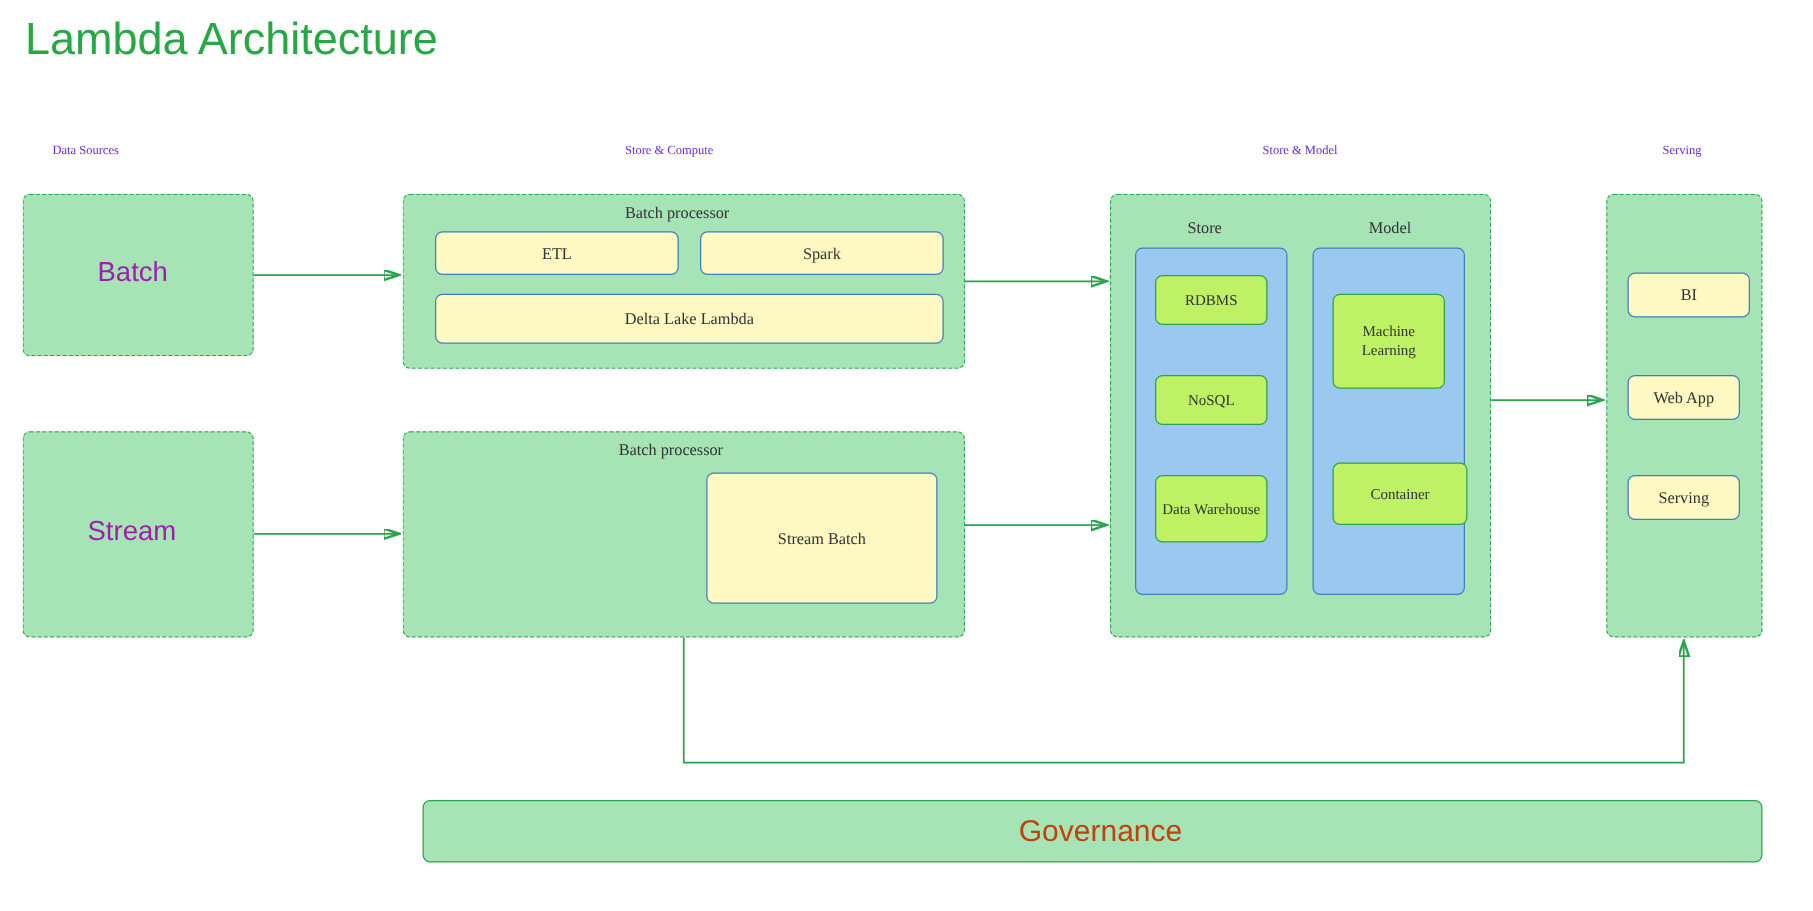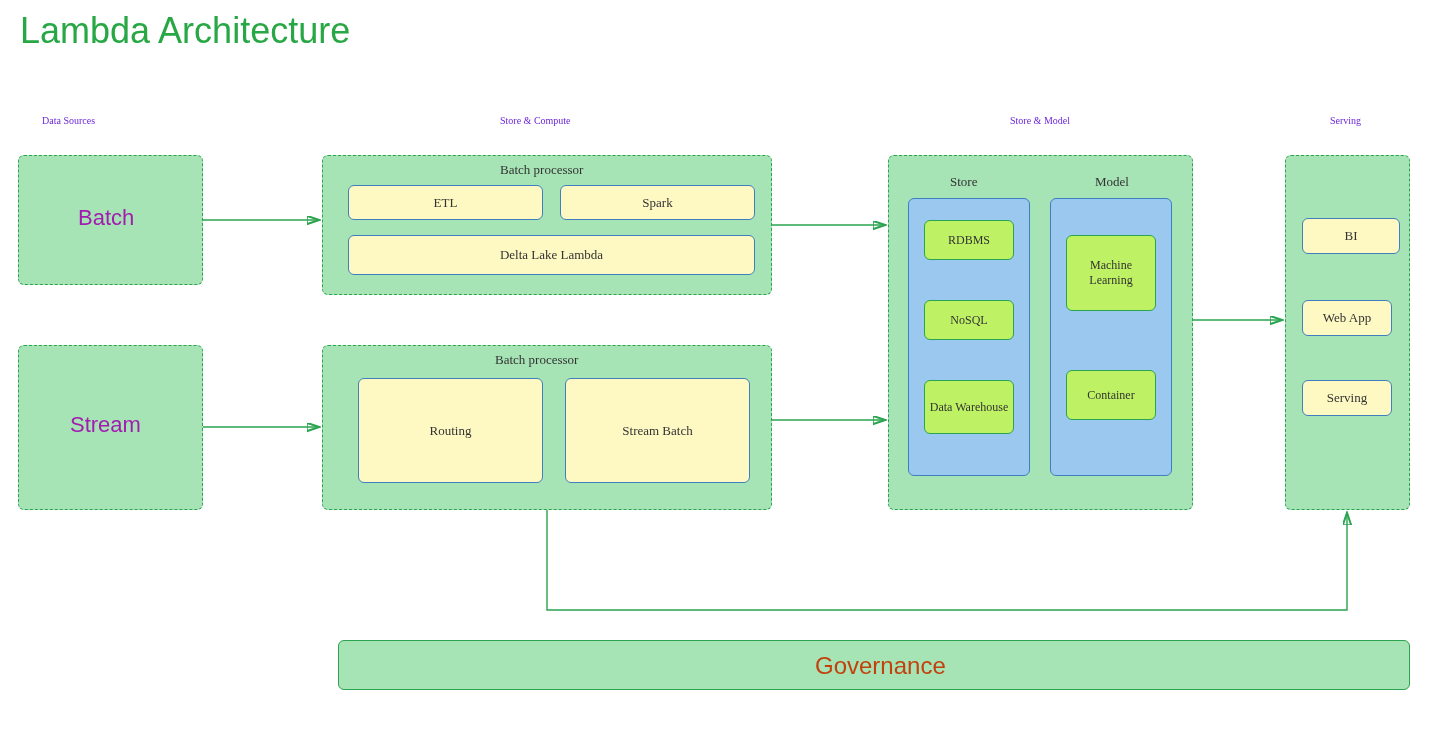--- a/index.html
+++ b/index.html
@@ -36,35 +36,34 @@
   <div class="big-label" style="left:70px;top:412px;">Stream</div>
 
   <div class="green-box" style="left:322px;top:155px;width:450px;height:140px;"></div>
   <div class="proc-title" style="left:500px;top:162px;">Batch processor</div>
   <div class="blue-box" style="left:348px;top:185px;width:195px;height:35px;">ETL</div>
   <div class="blue-box" style="left:560px;top:185px;width:195px;height:35px;">Spark</div>
   <div class="blue-box" style="left:348px;top:235px;width:407px;height:40px;">Delta Lake Lambda</div>
 
   <div class="green-box" style="left:322px;top:345px;width:450px;height:165px;"></div>
   <div class="proc-title" style="left:495px;top:352px;">Batch processor</div>
-  <div class="blue-box" style="left:358px;top:378px;width:185px;height:105px;">Routing</div>
   <div class="blue-box" style="left:565px;top:378px;width:185px;height:105px;">Stream Batch</div>
 
   <div class="green-box" style="left:888px;top:155px;width:305px;height:355px;"></div>
   <div class="proc-title" style="left:950px;top:174px;">Store</div>
   <div class="proc-title" style="left:1095px;top:174px;">Model</div>
 
   <div class="blue-panel" style="left:908px;top:198px;width:122px;height:278px;"></div>
   <div class="green-pill" style="left:924px;top:220px;width:90px;height:40px;">RDBMS</div>
   <div class="green-pill" style="left:924px;top:300px;width:90px;height:40px;">NoSQL</div>
   <div class="green-pill" style="left:924px;top:380px;width:90px;height:54px;">Data Warehouse</div>
 
   <div class="blue-panel" style="left:1050px;top:198px;width:122px;height:278px;"></div>
   <div class="green-pill" style="left:1066px;top:235px;width:90px;height:76px;">Machine Learning</div>
-  <div class="green-pill" style="left:1066px;top:370px;width:90px;height:50px;">Container</div>
+  <div class="green-pill" style="left:1066px;top:370px;width:108px;height:50px;">Container</div>
 
   <div class="green-box" style="left:1285px;top:155px;width:125px;height:355px;"></div>
   <div class="blue-box" style="left:1302px;top:218px;width:98px;height:36px;">BI</div>
   <div class="blue-box" style="left:1302px;top:300px;width:90px;height:36px;">Web App</div>
   <div class="blue-box" style="left:1302px;top:380px;width:90px;height:36px;">Serving</div>
 
   <div class="green-box solid" style="left:338px;top:640px;width:1072px;height:50px;"></div>
   <div class="gov-label" style="left:815px;top:652px;">Governance</div>
 
   <svg class="arrows">

